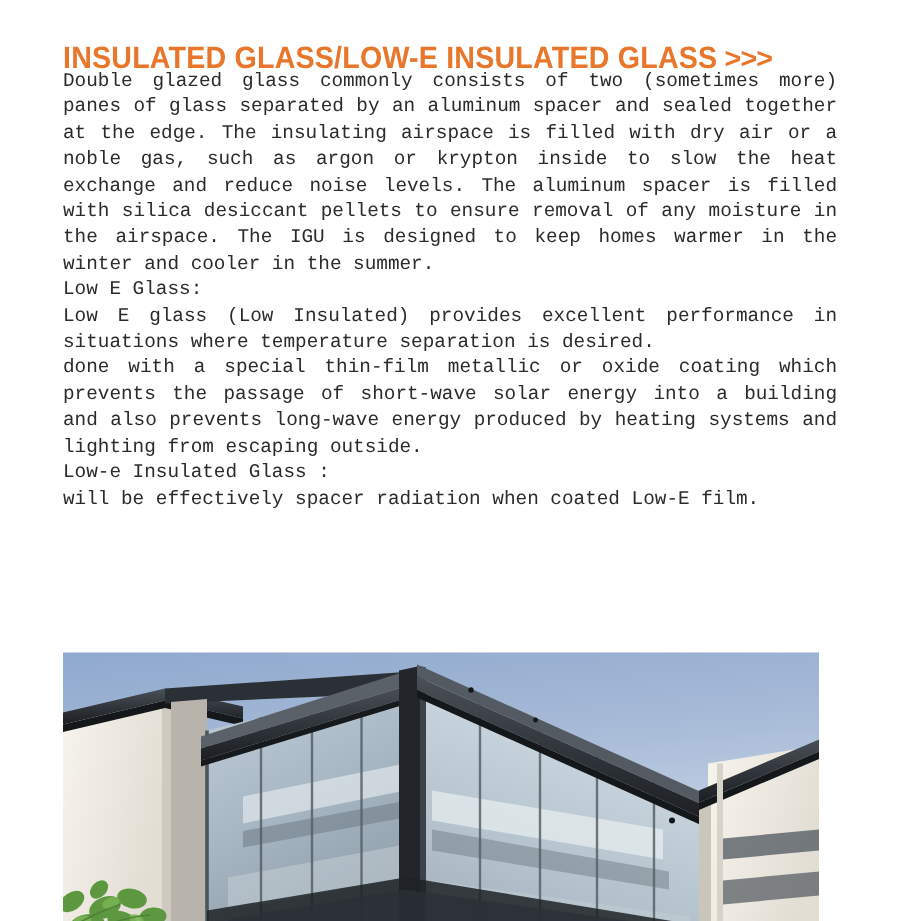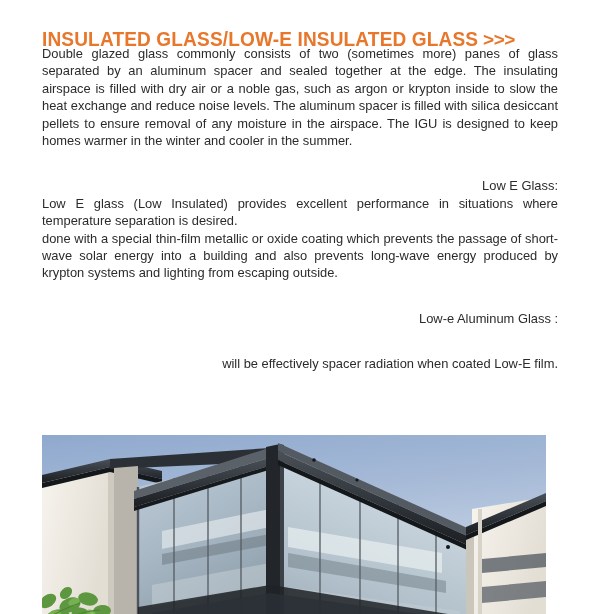--- a/index.html
+++ b/index.html
@@ -53,35 +53,34 @@
     margin-left: -28px;
   }
 
   
   .body-copy {
     position: absolute;
     left: 42px;
     top: 45px;
     width: 516px;
     color: #2b2b2b;
-    font-family: Liberation Sans, sans-serif;
+    font-family: Liberation Mono, monospace;
     font-size: 12.9px;
     line-height: 17.4px;
   }
   .para {
     margin: 0;
     padding: 0;
   }
   .para.justify {
     text-align: justify;
     text-justify: inter-word;
   }
   .para.left {
-    text-align: right;
-    margin-top: 28px;
+    text-align: left;
   }
 
   
   .photo {
     position: absolute;
     left: 42px;
     top: 435px;
     width: 504px;
     height: 185px;
     overflow: hidden;
@@ -100,22 +99,22 @@
 
   <div class="heading-row">
     <span class="heading-title">INSULATED GLASS/LOW-E INSULATED GLASS</span>
     <span class="heading-arrows">&gt;&gt;&gt;</span>
   </div>
 
   <div class="body-copy">
     <p class="para justify">Double glazed glass commonly consists of two (sometimes more) panes of glass separated by an aluminum spacer and sealed together at the edge. The insulating airspace is filled with dry air or a noble gas, such as argon or krypton inside to slow the heat exchange and reduce noise levels. The aluminum spacer is filled with silica desiccant pellets to ensure removal of any moisture in the airspace. The IGU is designed to keep homes warmer in the winter and cooler in the summer.</p>
     <p class="para left">Low E Glass:</p>
     <p class="para justify">Low E glass (Low Insulated) provides excellent performance in situations where temperature separation is desired.</p>
-    <p class="para justify">done with a special thin-film metallic or oxide coating which prevents the passage of short-wave solar energy into a building and also prevents long-wave energy produced by krypton systems and lighting from escaping outside.</p>
-    <p class="para left">Low-e Aluminum Glass :</p>
+    <p class="para justify">done with a special thin-film metallic or oxide coating which prevents the passage of short-wave solar energy into a building and also prevents long-wave energy produced by heating systems and lighting from escaping outside.</p>
+    <p class="para left">Low-e Insulated Glass :</p>
     <p class="para left">will be effectively spacer radiation when coated Low-E film.</p>
   </div>
 
   <div class="photo">
     <svg viewBox="0 0 504 185" preserveAspectRatio="none">
       <defs>
         <linearGradient id="sky" x1="0" y1="0" x2="0.25" y2="1">
           <stop offset="0%" stop-color="#8fa9ce"></stop>
           <stop offset="45%" stop-color="#a9bcd8"></stop>
           <stop offset="100%" stop-color="#d2dcea"></stop>

